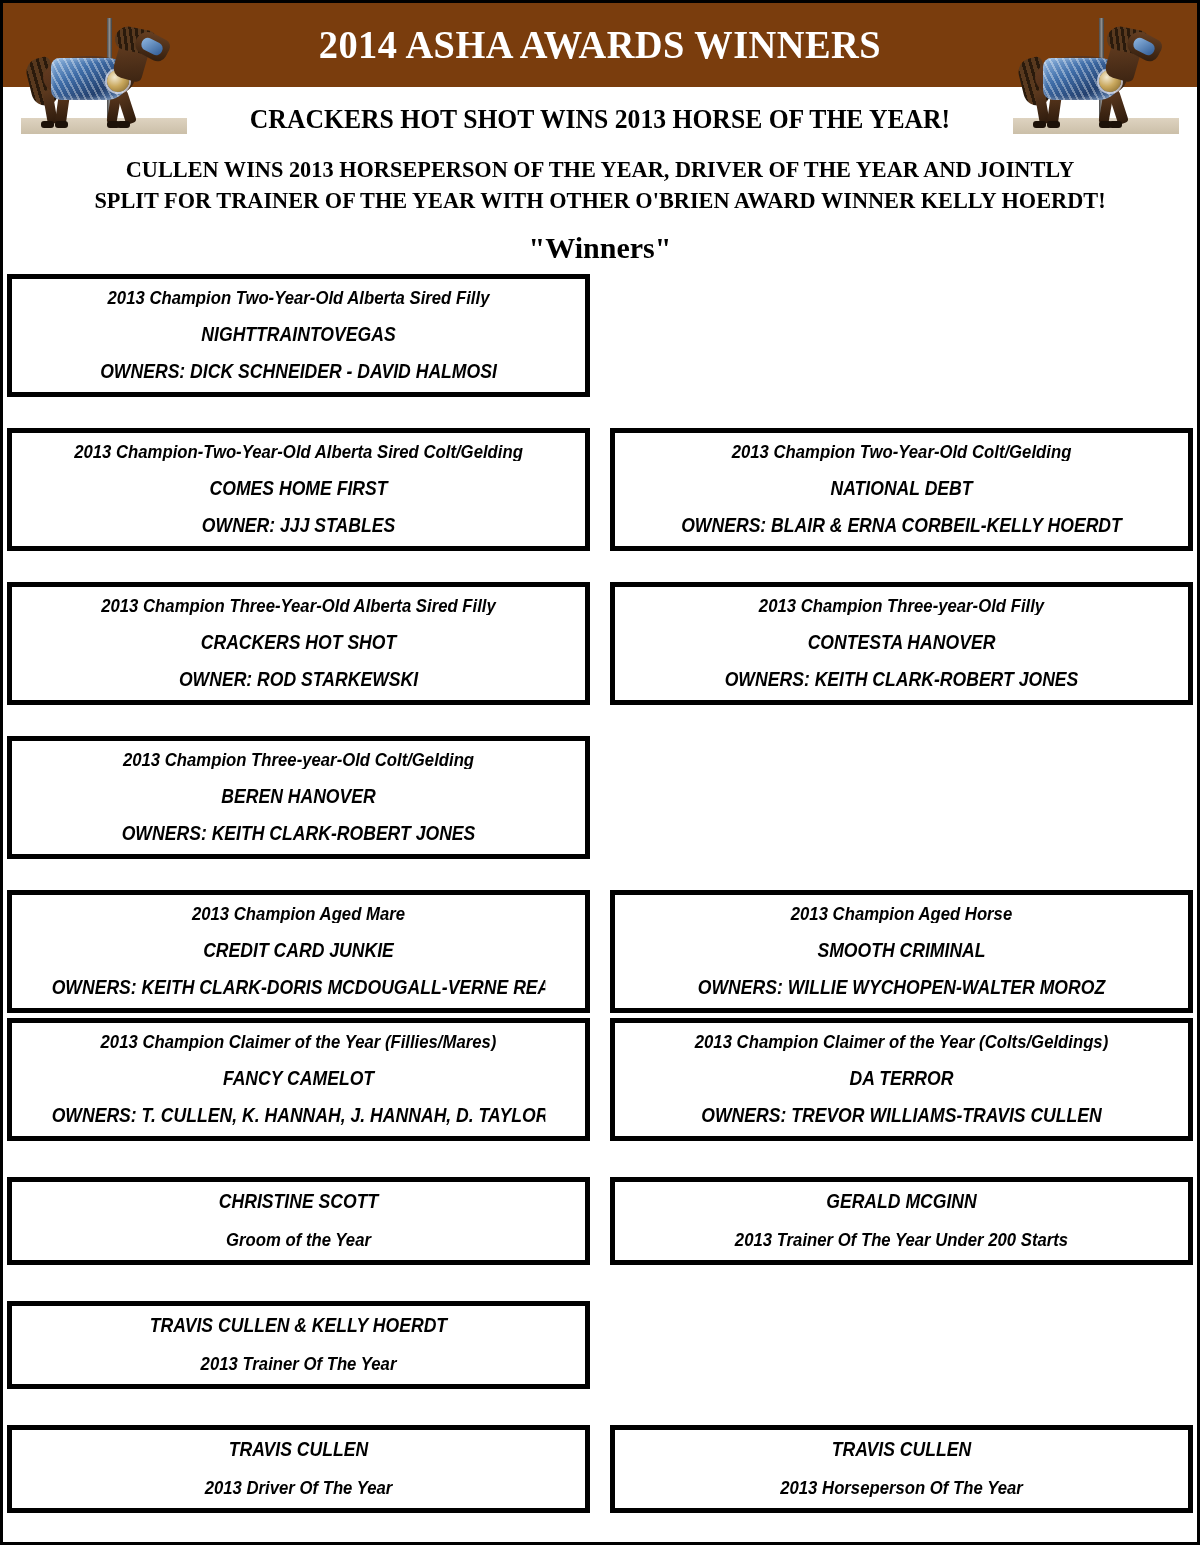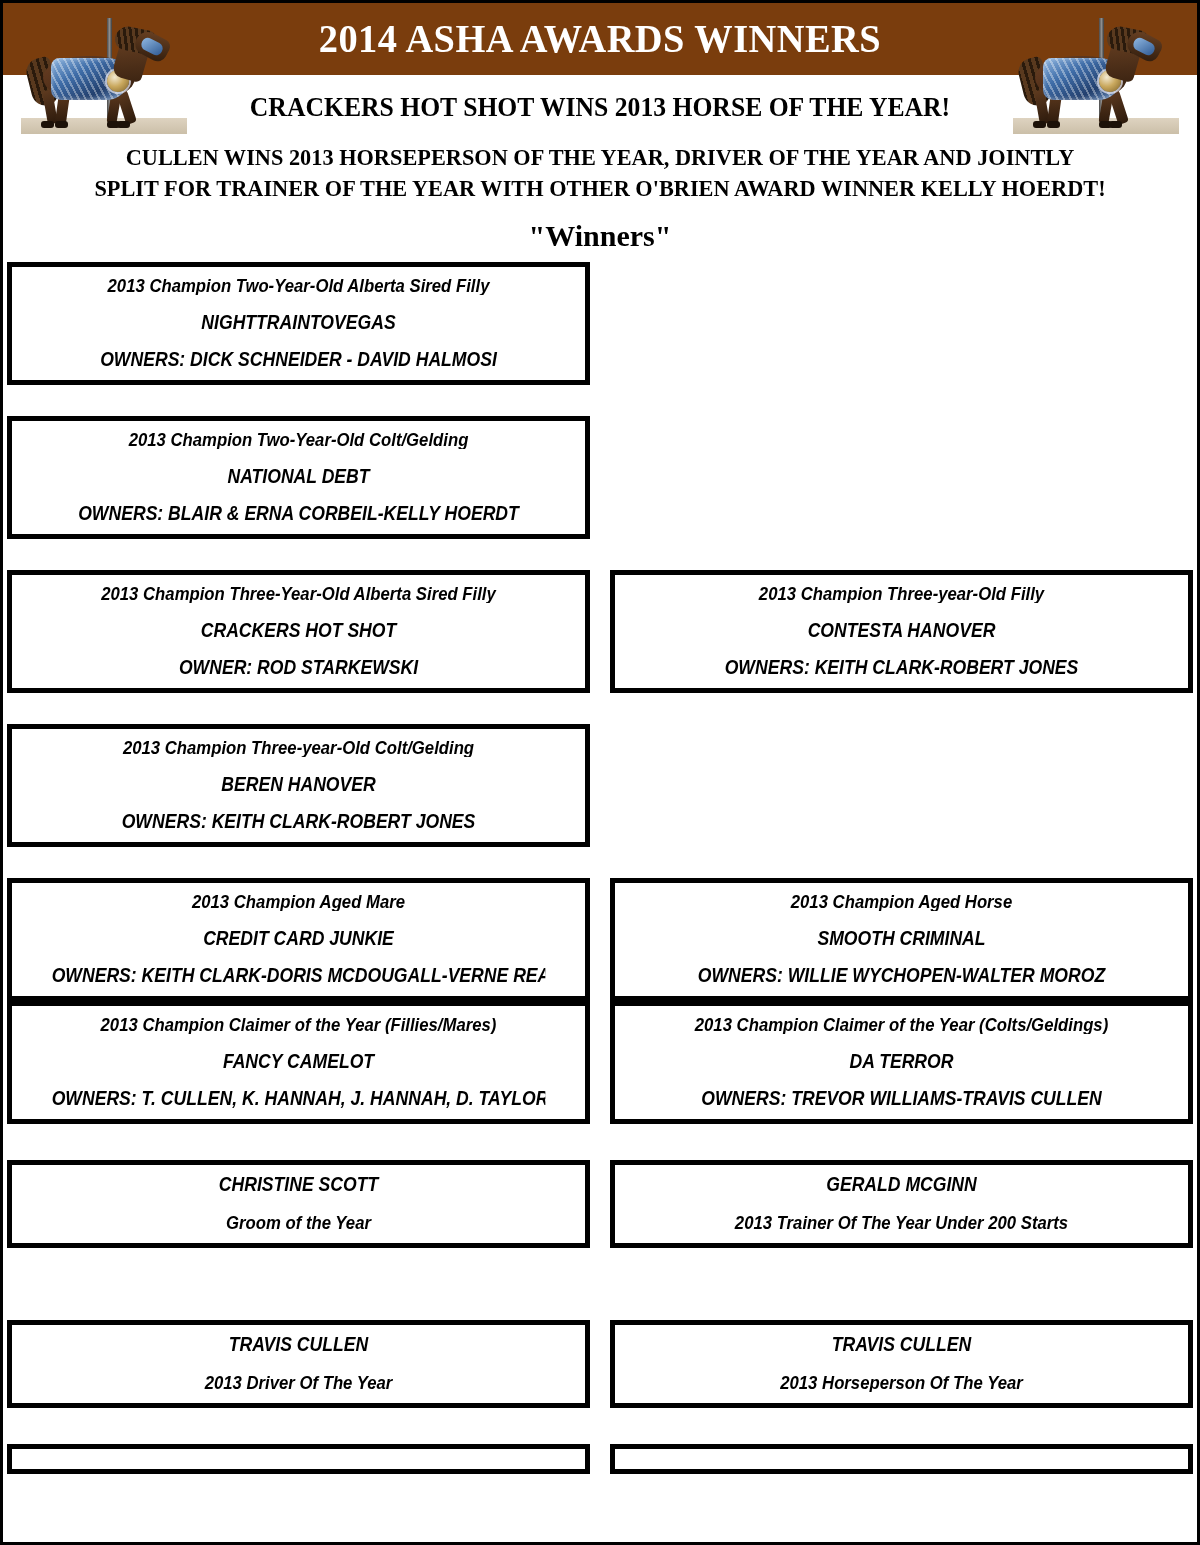--- a/index.html
+++ b/index.html
@@ -23,21 +23,21 @@
     overflow: hidden;
   }
 
   
   .header {
     position: relative;
     width: 100%;
   }
   .banner {
     position: relative;
-    height: 72px;
+    height: 84px;
     background: #7a3d0d;
     display: flex;
     align-items: center;
     justify-content: center;
   }
   .banner-title {
     color: #ffffff;
     font-family: "Liberation Serif", serif;
     font-weight: bold;
     font-size: 40px;
@@ -191,21 +191,21 @@
   
   .grid {
     padding: 0 4px 0 4px;
   }
   .row {
     display: flex;
     justify-content: space-between;
     align-items: stretch;
   }
   .row.r-gap-lg { margin-bottom: 31px; }
-  .row.r-gap-sm { }
+  .row.r-gap-sm { margin-bottom: 5px; }
   .row.r-gap-md { margin-bottom: 36px; }
   .row.r-gap-xl { margin-bottom: 41px; }
 
   .box {
     border: 5px solid #000;
     background: #fff;
     text-align: center;
     padding: 9px 6px 11px 6px;
     font-family: "Liberation Sans", sans-serif;
     font-style: italic;
@@ -302,20 +302,25 @@
     <div class="row r-gap-lg">
       <div class="box col">
         <div class="line cat">2013 Champion Two-Year-Old Alberta Sired Filly</div>
         <div class="line name">NIGHTTRAINTOVEGAS</div>
         <div class="line owners">OWNERS:  DICK SCHNEIDER - DAVID HALMOSI</div>
       </div>
     </div>
 
     <div class="row r-gap-lg">
       <div class="box col">
+        <div class="line cat">2013 Champion-Two-Year-Old Alberta Sired Colt/Gelding</div>
+        <div class="line name">COMES HOME FIRST</div>
+        <div class="line owners">OWNER:  JJJ STABLES</div>
+      </div>
+      <div class="box col">
         <div class="line cat">2013 Champion Two-Year-Old Colt/Gelding</div>
         <div class="line name">NATIONAL DEBT</div>
         <div class="line owners">OWNERS:  BLAIR &amp; ERNA CORBEIL-KELLY HOERDT</div>
       </div>
     </div>
 
     <div class="row r-gap-lg">
       <div class="box col">
         <div class="line cat">2013 Champion Three-Year-Old Alberta Sired Filly</div>
         <div class="line name">CRACKERS HOT SHOT</div>
@@ -367,20 +372,24 @@
         <div class="line name">CHRISTINE SCOTT</div>
         <div class="line cat">Groom of the Year</div>
       </div>
       <div class="box col two">
         <div class="line name">GERALD MCGINN</div>
         <div class="line cat">2013 Trainer Of The Year Under 200 Starts</div>
       </div>
     </div>
 
     <div class="row r-gap-md">
+      <div class="box col two">
+        <div class="line name">TRAVIS CULLEN &amp; KELLY HOERDT</div>
+        <div class="line cat">2013 Trainer Of The Year</div>
+      </div>
     </div>
 
     <div class="row r-gap-md">
       <div class="box col two">
         <div class="line name">TRAVIS CULLEN</div>
         <div class="line cat">2013 Driver Of The Year</div>
       </div>
       <div class="box col two">
         <div class="line name">TRAVIS CULLEN</div>
         <div class="line cat">2013 Horseperson Of The Year</div>

